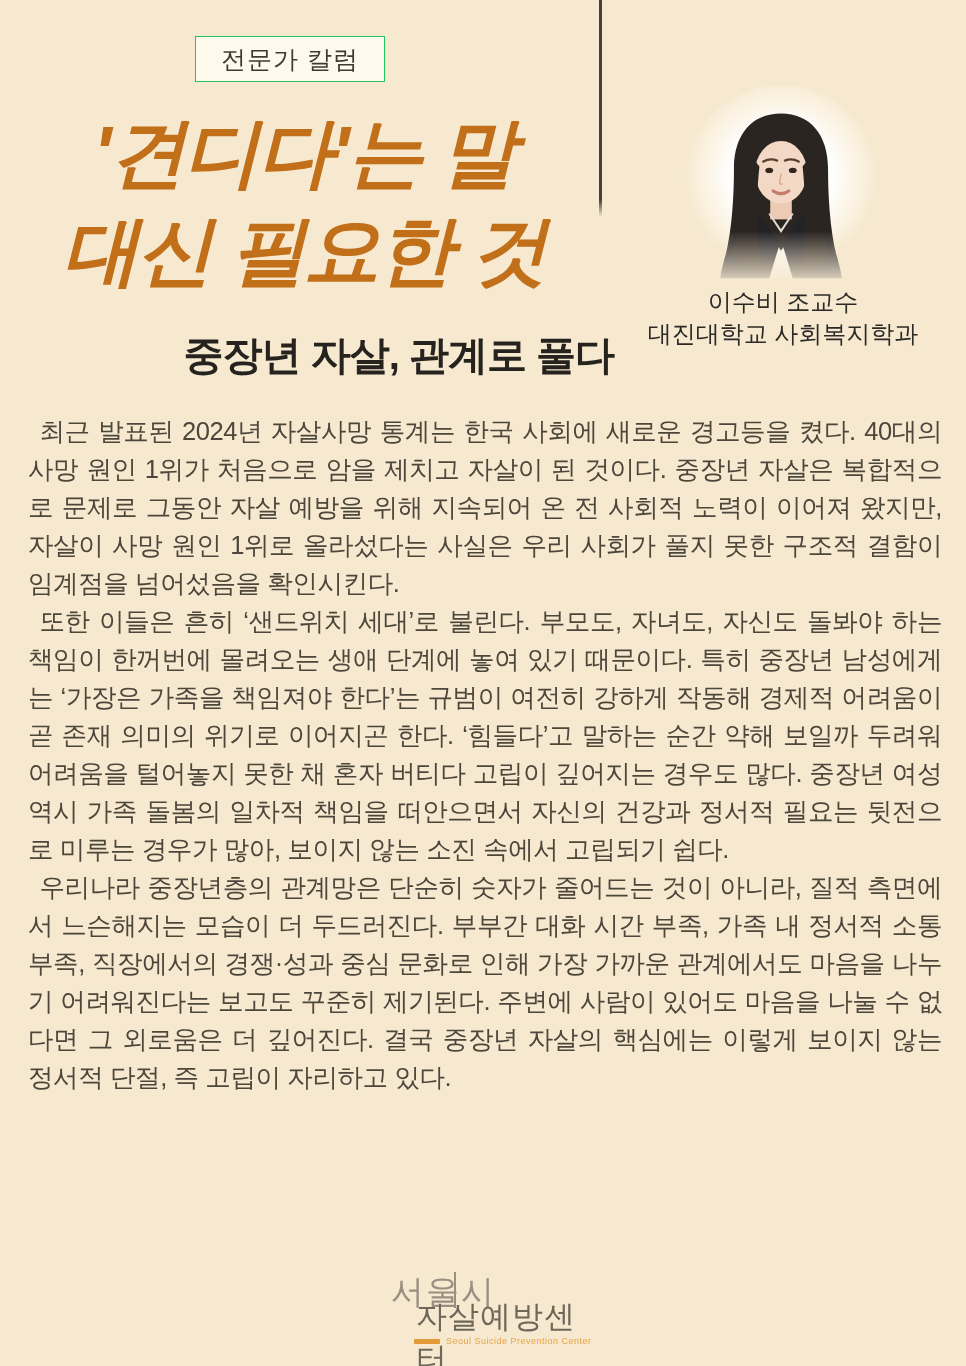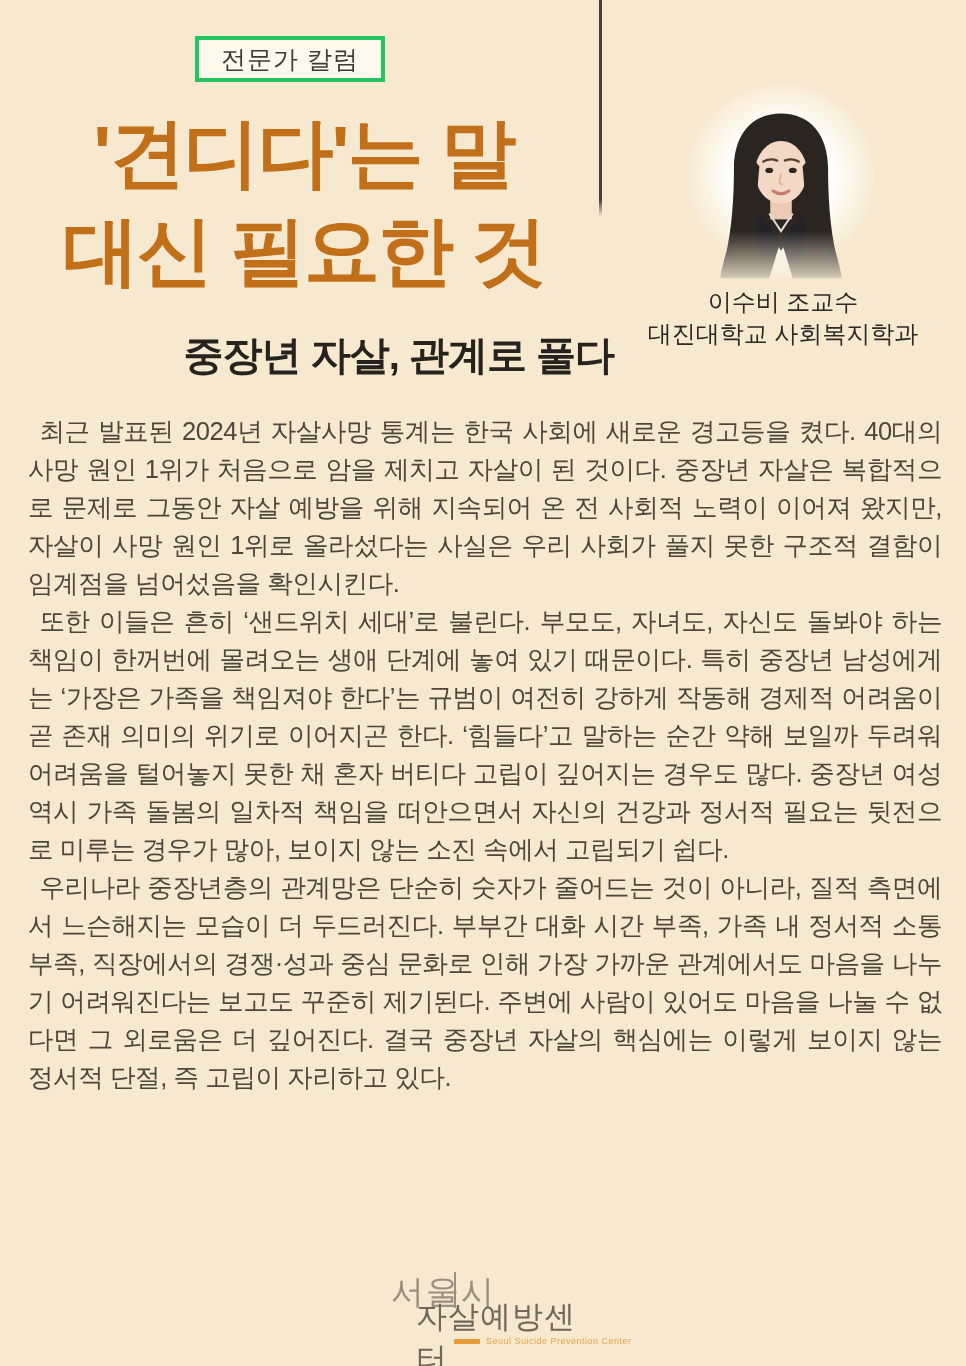--- a/index.html
+++ b/index.html
@@ -17,31 +17,32 @@
   
   .divider{
     position:absolute;left:599px;top:0;
     width:3px;height:217px;
     background:linear-gradient(#45403a 0 92%,rgba(69,64,58,0) 100%);
   }
   .badge{
     position:absolute;left:195px;top:36px;
     width:190px;height:46px;
     background:#fdf9ec;
-    border:4px solid #22c55e;
+    border:1px solid #22c55e;
     box-sizing:border-box;
     display:flex;align-items:center;justify-content:center;
     font-size:25px;color:#3e3a33;letter-spacing:1px;
   }
   .title{
     position:absolute;left:0;top:104px;width:608px;
     margin:0;text-align:center;
     color:#c26f1a;
     font-size:76px;line-height:98px;font-weight:800;
     letter-spacing:-2px;
+    font-style:italic;
   }
   .subtitle{
     position:absolute;left:0;top:328px;width:614px;
     margin:0;text-align:right;
     color:#26231f;font-size:40px;font-weight:800;letter-spacing:-1px;
   }
   
   .portrait{
     position:absolute;left:683px;top:86px;
     width:196px;height:206px;
@@ -73,21 +74,21 @@
   }
   .logo-city-stroke{
     position:absolute;left:69px;top:2px;width:2px;height:36px;background:#9a9082;
   }
   .logo-org{
     position:absolute;left:31px;top:26px;
     font-size:31px;color:#6e675a;letter-spacing:1px;font-weight:500;
   }
   .logo-en{
     position:absolute;left:29px;top:66px;
-    display:flex;align-items:center;gap:6px;margin-left:40px;
+    display:flex;align-items:center;gap:6px;
   }
   .logo-dash{width:26px;height:5px;background:#e59a38;border-radius:1px;}
   .logo-en-text{font-size:9px;color:#e7a345;letter-spacing:0.5px;white-space:nowrap;}
 </style>
 </head>
 <body>
 
 <div class="page">
 
   <div class="divider"></div>

